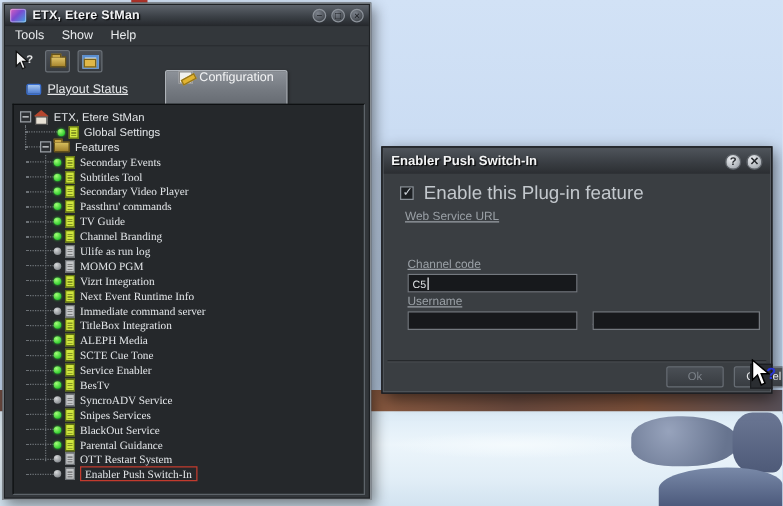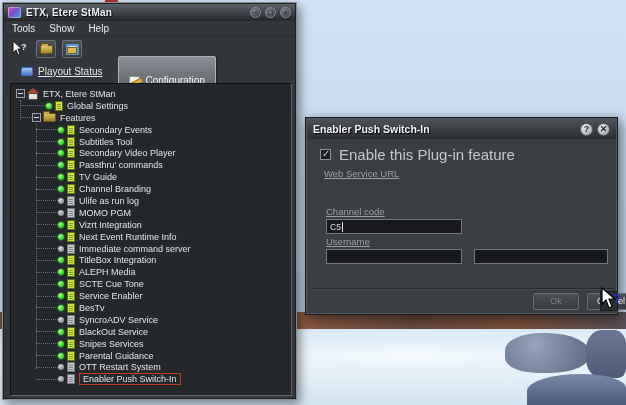--- a/index.html
+++ b/index.html
@@ -50,37 +50,37 @@
   .mini-folder::before { content:""; position:absolute; top:-3px; left:0; width:6px; height:2px;
     background:#caa848; border:1px solid #6a5518; border-bottom:none; }
   .mini-window { width:13px; height:11px; border:2px solid #5a8fd0; background:#cfe0f4; position:relative; }
   .mini-window::after { content:""; position:absolute; left:-1px; bottom:-1px; width:8px; height:5px;
     background:#e0b848; border:1px solid #7a621a; }
   .tabrow { position:absolute; left:1px; top:57px; right:1px; height:23px; display:flex; align-items:center; }
   .tab-flat { display:flex; align-items:center; gap:5px; margin-left:17px; }
   .tab-flat .tab-label { color:#e6e8ea; font-size:10px;text-decoration:underline; }
   .playout-icon { width:12px; height:9px; border:1px solid #3a6fd0; border-radius:2px;
     background:linear-gradient(180deg,#a6c6f0,#4a7ad0); }
-  .tab-raised { display:flex; align-items:flex-end; gap:5px; margin-left:16px; height:31px; padding:0 10px;
+  .tab-raised { display:flex; align-items:flex-start; gap:5px; margin-left:30px; height:31px; padding:0 10px;
     border:1px solid #aeb3b9; border-radius:2px;
     background:linear-gradient(180deg,#8d9299 0%,#757a81 50%,#63686f 100%);
     box-shadow:1px 1px 2px rgba(0,0,0,.4); }
   .tab-raised .tab-label { color:#f4f5f6; font-size:10px; }
   .config-icon { width:11px; height:10px; background:#f0f0ee; border:1px solid #8a8a8a; position:relative; }
   .config-icon::after { content:""; position:absolute; left:1px; top:3px; width:10px; height:3px;
     background:#e2b430; border:1px solid #93741c; transform:rotate(-28deg); }
 
   
   .treepanel { position:absolute; left:7px; top:80px; width:282px; height:313px; background:#25282b;
     border:1px solid; border-color:#0e1012 #5d6369 #5d6369 #0e1012; overflow:hidden; padding-top:4px; }
   .vline { position:absolute; width:0; border-left:1px dotted #6d7277; }
   .vline1 { left:9px; top:16px; height:20px; }
   .vline2 { left:25px; top:40px; height:245px; }
   .tree-row { display:flex; align-items:center; height:11.9px; position:relative; }
-  .lvl0 { padding-left:5px; } .lvl1 { padding-left:9px; } .lvl2 { padding-left:25px; }
+  .lvl0 { padding-left:5px; } .lvl1 { padding-left:9px; } .lvl2 { padding-left:10px;font-family:Liberation Serif, serif; }
   .stub { height:1px; border-top:1px dotted #6d7277; }
   .lvl1 .stub { width:12px; } .lvl1 .stub.noexp { width:26px; } .lvl2 .stub { width:22px; }
   .expander { width:9px; height:9px; background:#2c2f32; border:1px solid #9aa0a6; position:relative; margin-right:2px; flex:none; }
   .expander::before { content:""; position:absolute; left:1px; top:3px; width:5px; height:1px; background:#dfe3e6; }
   .dot { width:6px; height:6px; border-radius:50%; margin-right:3px; flex:none; }
   .dot.green { background:radial-gradient(circle at 35% 30%,#a4ff78,#2ecb2e 72%); box-shadow:0 0 2px #2ecb2e; }
   .dot.gray  { background:radial-gradient(circle at 35% 30%,#d8dadc,#8a8e92 72%); }
   .ticon { flex:none; margin-right:4px; position:relative; }
   .ticon.doc { width:8px; height:10px; border:1px solid; }
   .ticon.doc.green { background:#cfe53e; border-color:#5f7210; }
@@ -305,27 +305,27 @@
           <div class="tree-row lvl2">
             <span class="stub"></span>
             <span class="dot gray"></span>
             <span class="ticon doc gray"></span>
             <span class="tlabel">SyncroADV Service</span>
           </div>
           <div class="tree-row lvl2">
             <span class="stub"></span>
             <span class="dot green"></span>
             <span class="ticon doc green"></span>
+            <span class="tlabel">Snipes Services</span>
+          </div>
+          <div class="tree-row lvl2">
+            <span class="stub"></span>
+            <span class="dot green"></span>
+            <span class="ticon doc green"></span>
             <span class="tlabel">BlackOut Service</span>
-          </div>
-          <div class="tree-row lvl2">
-            <span class="stub"></span>
-            <span class="dot green"></span>
-            <span class="ticon doc green"></span>
-            <span class="tlabel">Snipes Services</span>
           </div>
           <div class="tree-row lvl2">
             <span class="stub"></span>
             <span class="dot green"></span>
             <span class="ticon doc green"></span>
             <span class="tlabel">Parental Guidance</span>
           </div>
           <div class="tree-row lvl2">
             <span class="stub"></span>
             <span class="dot gray"></span>

